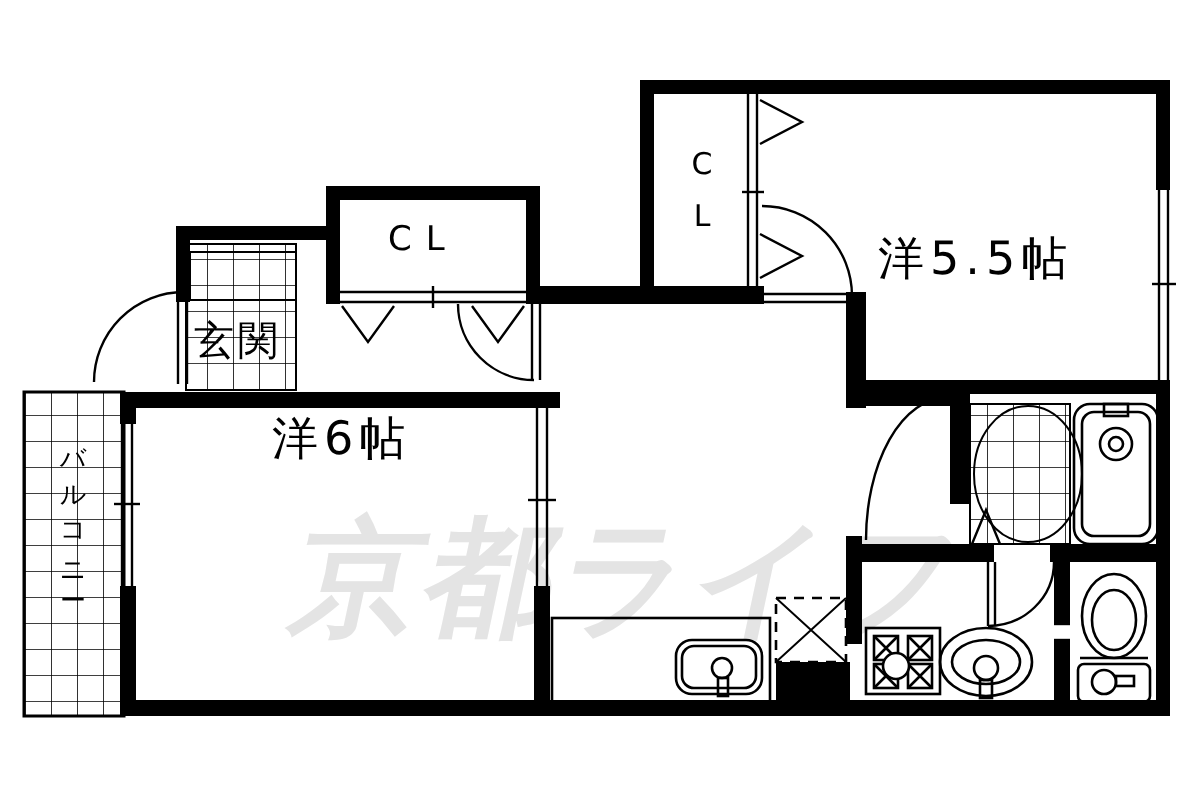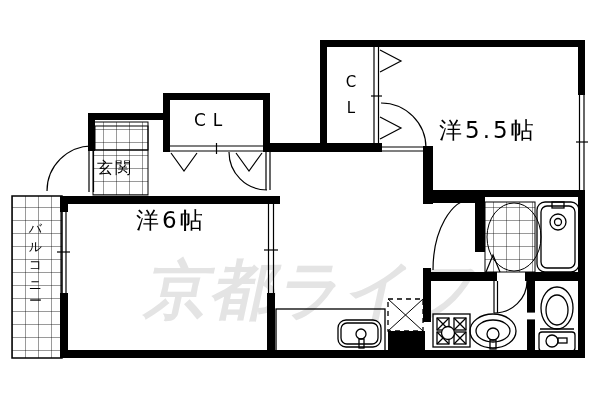--- a/index.html
+++ b/index.html
@@ -168,21 +168,21 @@
       <rect x="388" y="299" width="35" height="32" stroke-dasharray="5,4"></rect>
       <path d="M388,299 L423,331 M423,299 L388,331" stroke-width="1"></path>
     </g>
   </svg>
 
   <div class="lbl lbl-room" style="left:427px;top:119px;letter-spacing:3px;margin-left:12px;">洋5.5帖</div>
 
   <div class="lbl lbl-room" style="left:136px;top:209px;letter-spacing:3px;">洋6帖</div>
 
 
-  <div class="lbl" style="left:97px;top:160px;font-size:16px;letter-spacing:2px;">玄関</div>
+  <div class="lbl" style="left:97px;top:160px;font-size:20px;letter-spacing:2px;">玄関</div>
 
   <div class="lbl" style="left:194px;top:112px;font-size:17px;letter-spacing:7px;">CL</div>
 
   <div class="lbl lbl-v" style="left:343px;top:73px;font-size:15px;letter-spacing:8px;">CL</div>
 
   <div class="lbl lbl-v" style="left:29px;top:214px;font-size:13px;letter-spacing:5px;">バルコニー</div>
 
 </div>
 
 </body></html>

